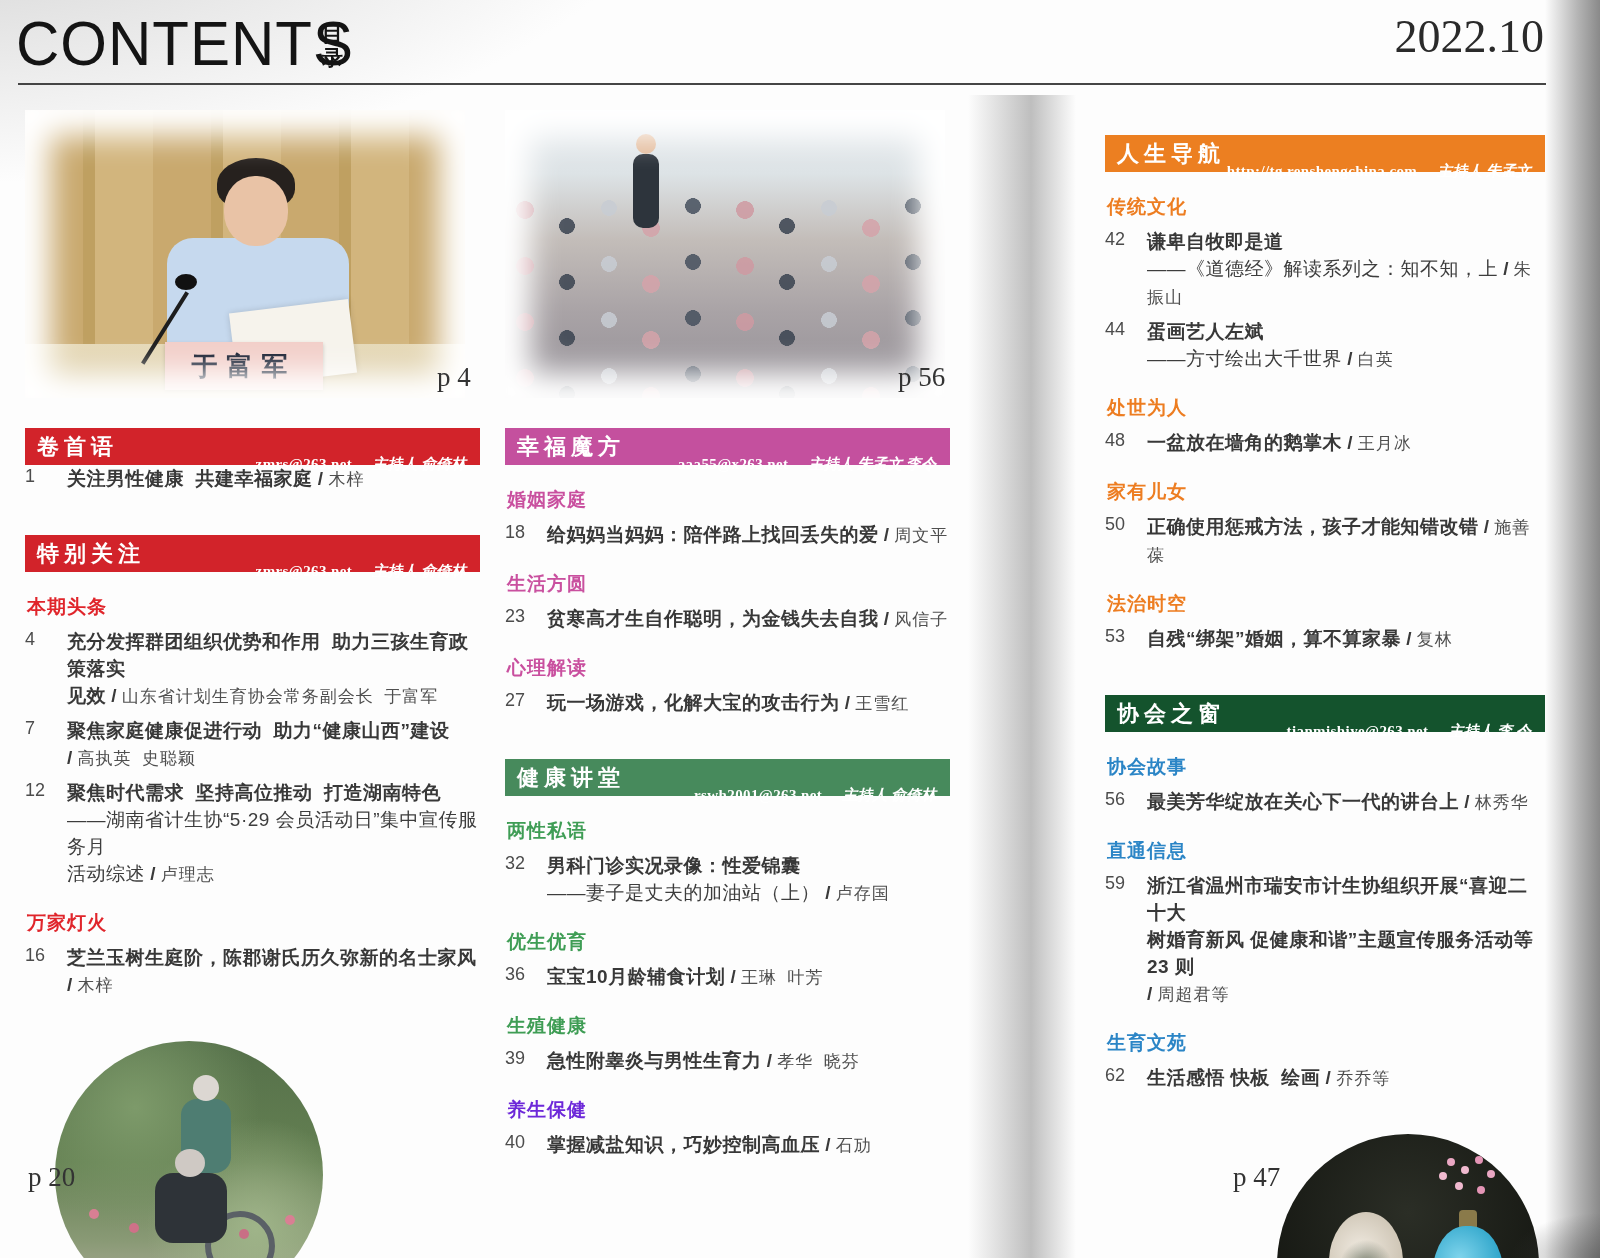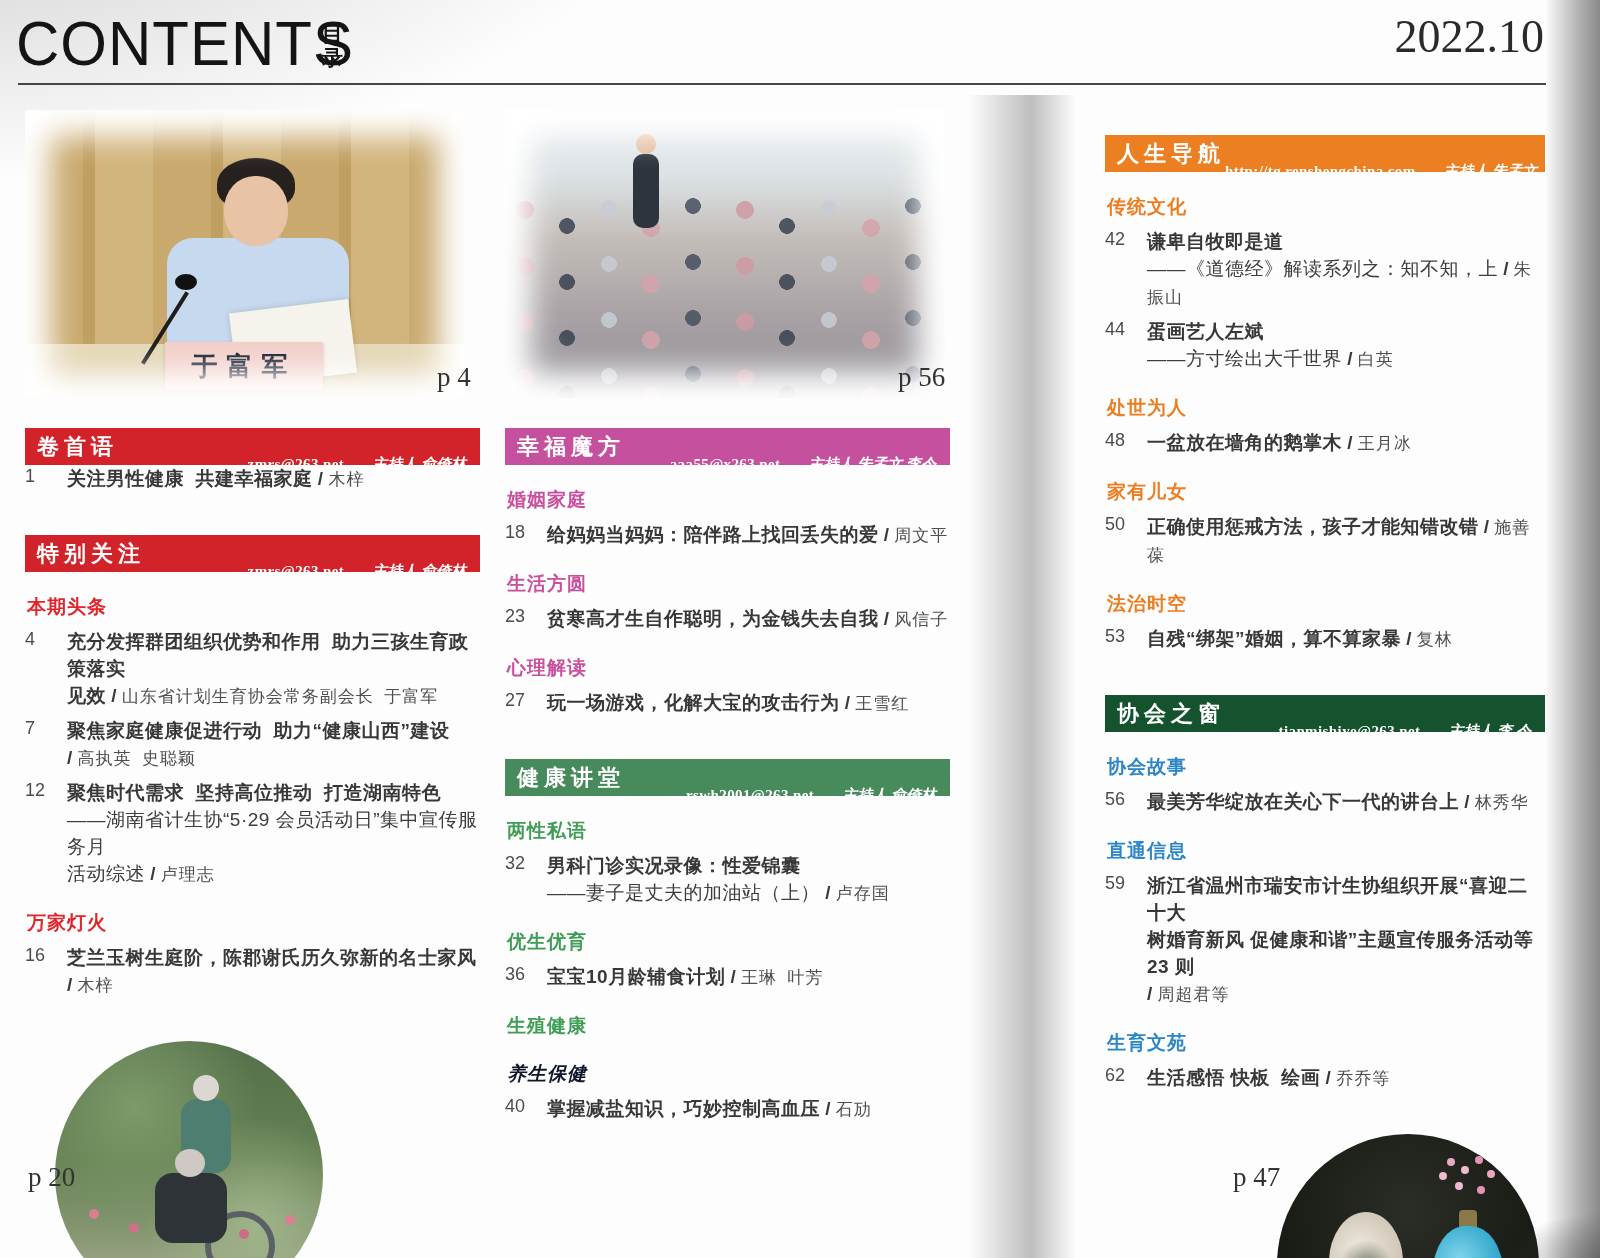--- a/index.html
+++ b/index.html
@@ -21,21 +21,21 @@
 
   
   .col{position:absolute;}
   .col1{left:25px;top:110px;width:455px;}
   .col2{left:505px;top:110px;width:445px;}
   .col3{left:1105px;top:135px;width:440px;}
 
   
   .bar{display:flex;align-items:center;height:37px;padding:0 14px 0 12px;color:#fff;}
   .bar-title{font-size:22px;font-weight:700;letter-spacing:5px;white-space:nowrap;}
-  .bar-meta{margin-left:auto;display:flex;align-items:baseline;gap:28px;white-space:nowrap;}
+  .bar-meta{margin-left:auto;display:flex;align-items:baseline;gap:20px;white-space:nowrap;}
   .bar-contact{font-family:"Liberation Serif",serif;font-weight:700;font-size:15px;letter-spacing:.4px;}
   .bar-host{font-family:"Liberation Serif",serif;font-style:italic;font-weight:700;font-size:15px;margin-top:35px;}
   .toc-section{margin-bottom:42px;}
   .group-heading{font-size:19px;font-weight:700;margin:22px 0 8px 2px;letter-spacing:1px;}
   .group:first-of-type .group-heading{margin-top:16px;}
   .group:first-of-type{margin-top:4px;}
   .item{display:flex;margin-bottom:7px;font-size:19px;}
   .num{width:42px;flex:none;color:#4c4c4c;font-size:18px;padding-top:1px;}
   .rows{flex:1;}
   .row{line-height:27px;color:#3d3d3d;white-space:pre-wrap;}
@@ -277,23 +277,29 @@
             <div class="group-heading" style="color: rgb(63, 157, 85);">优生优育</div>
             <div class="item">
               <span class="num">36</span>
               <div class="rows">
                 <div class="row"><span class="tt b">宝宝10月龄辅食计划</span><span class="slash"> / </span><span class="author">王琳  叶芳</span></div>
               </div>
             </div>
           </div>
           <div class="group">
             <div class="group-heading" style="color: rgb(63, 157, 85);">生殖健康</div>
-          </div>
-          <div class="group">
-            <div class="group-heading" style="color: #0f172a; font-style: italic;">养生保健</div>
+            <div class="item">
+              <span class="num">39</span>
+              <div class="rows">
+                <div class="row"><span class="tt b">急性附睾炎与男性生育力</span><span class="slash"> / </span><span class="author">孝华  晓芬</span></div>
+              </div>
+            </div>
+          </div>
+          <div class="group">
+            <div class="group-heading" style="color: #6d28d9;">养生保健</div>
             <div class="item">
               <span class="num">40</span>
               <div class="rows">
                 <div class="row"><span class="tt b">掌握减盐知识，巧妙控制高血压</span><span class="slash"> / </span><span class="author">石劢</span></div>
               </div>
             </div>
           </div>
         </section>
       </div>
   </div>

